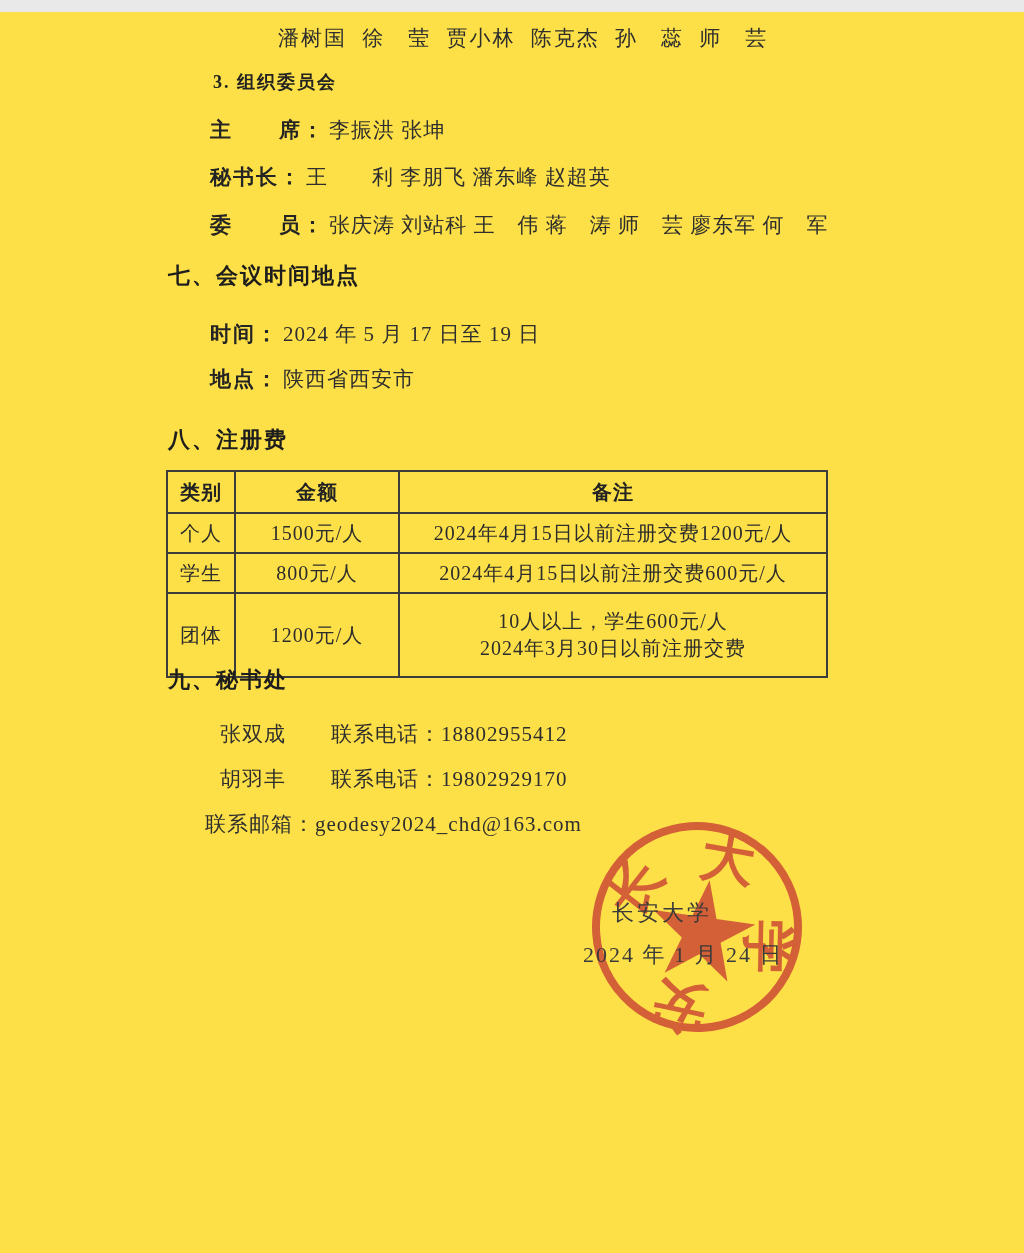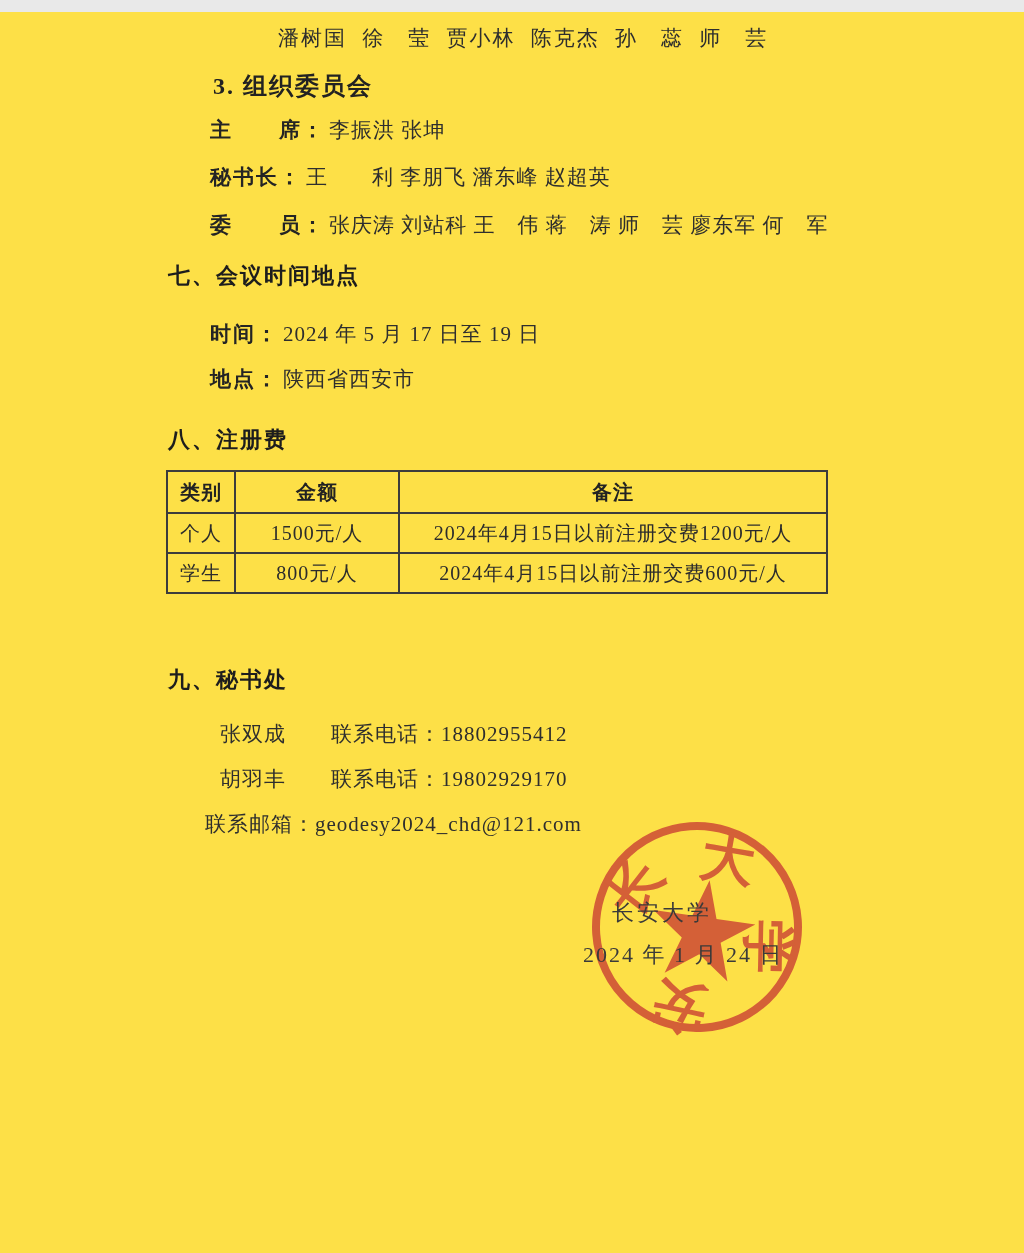--- a/index.html
+++ b/index.html
@@ -12,21 +12,21 @@
     width:1024px;
     height:1253px;
     margin:12px auto;
     background:#fde047;
     color:#2e2e2e;
     overflow:hidden;
   }
   .abs{position:absolute;white-space:nowrap;}
   .txt{font-size:21px;letter-spacing:1px;}
   .names-line{word-spacing:8px;letter-spacing:2px;}
-  .subheading{font-weight:bold;font-size:24px;letter-spacing:2px;color:#222;}
+  .subheading{font-weight:bold;font-size:18px;letter-spacing:2px;color:#222;}
   .heading{font-weight:bold;font-size:22px;letter-spacing:2px;color:#1d1d1d;}
   .lbl{font-weight:bold;color:#242424;letter-spacing:2px;}
   .val{letter-spacing:1px;margin-left:4px;}
   .committee-row{font-size:21px;}
   .contact-name{display:inline-block;min-width:96px;text-align:center;}
   .contact-gap{display:inline-block;width:30px;}
 
   table.fee-table{
     border-collapse:collapse;
     table-layout:fixed;
@@ -110,36 +110,44 @@
             <div class="remark-line">2024年4月15日以前注册交费1200元/人</div>
           </td>
         </tr>
         <tr>
           <td>学生</td>
           <td>800元/人</td>
           <td>
             <div class="remark-line">2024年4月15日以前注册交费600元/人</div>
           </td>
         </tr>
+        <tr class="tall">
+          <td>团体</td>
+          <td>1200元/人</td>
+          <td>
+            <div class="remark-line">10人以上，学生600元/人</div>
+            <div class="remark-line">2024年3月30日以前注册交费</div>
+          </td>
+        </tr>
       </tbody>
     </table>
   </div>
 
   <div class="abs heading" style="left:168px;top:653px;">九、秘书处</div>
 
   <div class="abs txt" style="left:205px;top:708px;">
     <span class="contact-name">张双成</span><span class="contact-gap"></span><span>联系电话：</span><span>18802955412</span>
   </div>
 
   <div class="abs txt" style="left:205px;top:753px;">
     <span class="contact-name">胡羽丰</span><span class="contact-gap"></span><span>联系电话：</span><span>19802929170</span>
   </div>
 
   <div class="abs txt" style="left:205px;top:798px;">
-    <span>联系邮箱：</span><span>geodesy2024_chd@121.com</span>
+    <span>联系邮箱：</span><span>geodesy2024_chd@163.com</span>
   </div>
 
   <svg class="seal" viewBox="-120 -120 240 240">
     <g opacity="0.82" transform="rotate(-4)">
       <circle cx="0" cy="0" r="101" fill="none" stroke="#cc4434" stroke-width="8"></circle>
       <path d="M0,-54 L12.2,-16.7 L51.4,-16.7 L19.6,6.4 L31.7,43.7 L0,20.6 L-31.7,43.7 L-19.6,6.4 L-51.4,-16.7 L-12.2,-16.7 Z" fill="#cc4434" transform="rotate(12) translate(6,6)"></path>
       <text x="-82" y="-22" font-size="54" font-weight="bold" fill="#cc4434" transform="rotate(-48 -62 -38)" font-family="'Liberation Serif','DejaVu Serif',serif">长</text>
       <text x="8" y="-48" font-size="54" font-weight="bold" fill="#cc4434" transform="rotate(14 32 -64)" font-family="'Liberation Serif','DejaVu Serif',serif">大</text>
       <text x="48" y="42" font-size="54" font-weight="bold" fill="#cc4434" transform="rotate(95 72 22)" font-family="'Liberation Serif','DejaVu Serif',serif">学</text>
       <text x="-48" y="96" font-size="54" font-weight="bold" fill="#cc4434" transform="rotate(196 -22 78)" font-family="'Liberation Serif','DejaVu Serif',serif">安</text>

